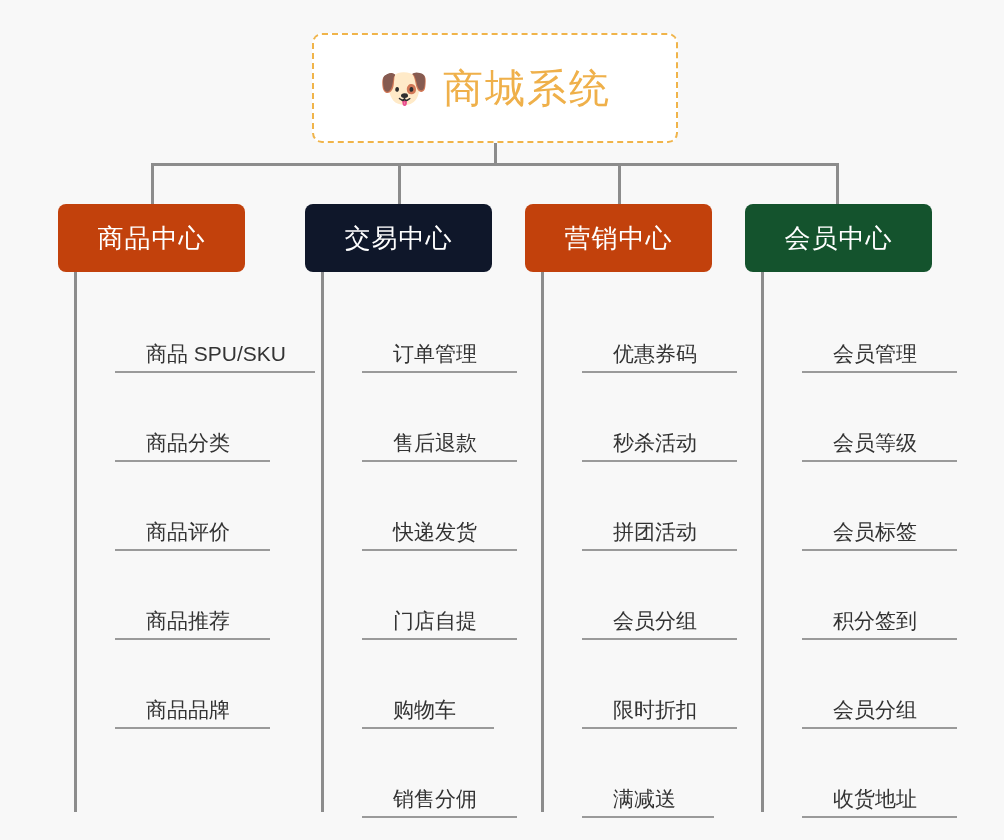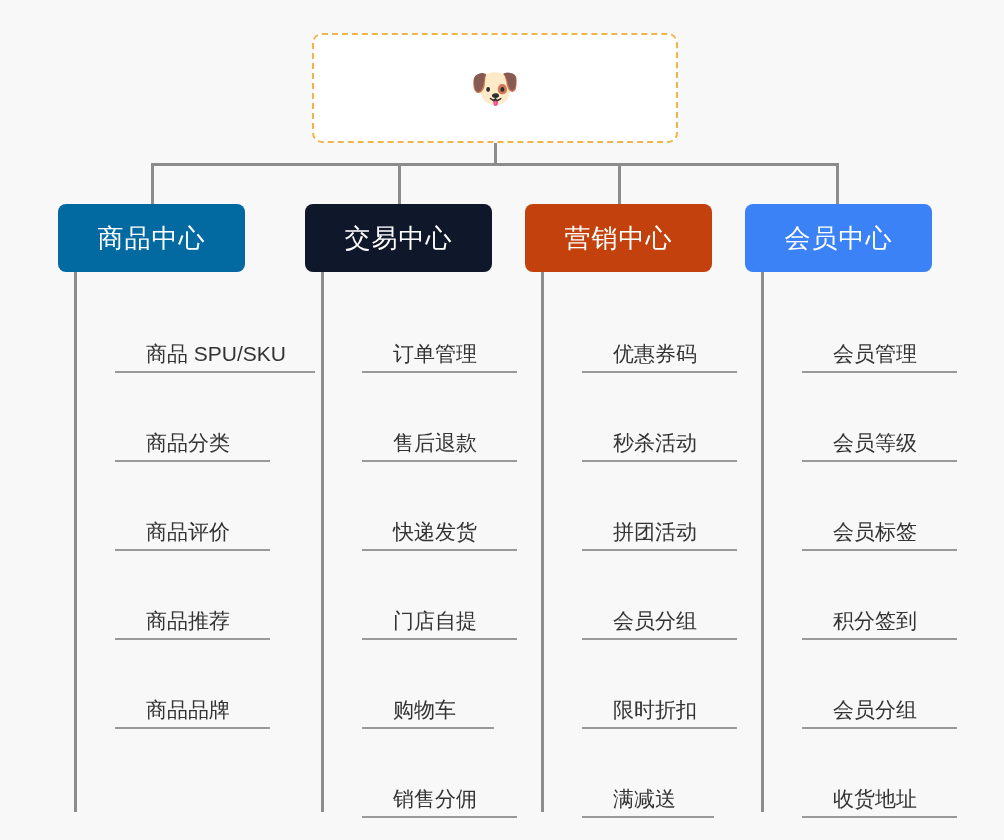--- a/index.html
+++ b/index.html
@@ -118,31 +118,32 @@
     background: #9a9a9a;
   }
 </style>
 </head>
 <body style="background: rgb(248, 248, 248);">
 
 <div id="mindmap">
 
   <div class="root-card">
     <span class="root-emoji">🐶</span>
+    <span class="root-title">商城系统</span>
   </div>
 
   <div class="conn conn-v" style="left: 494px; top: 143px; height: 22px; background: rgb(140, 140, 140);"></div>
   <div class="conn conn-h" style="left: 151px; top: 163px; width: 688px; background: rgb(140, 140, 140);"></div>
   <div class="conn conn-v" style="left: 151px; top: 163px; height: 42px; background: rgb(140, 140, 140);"></div>
   <div class="conn conn-v" style="left: 398px; top: 163px; height: 42px; background: rgb(140, 140, 140);"></div>
   <div class="conn conn-v" style="left: 618px; top: 163px; height: 42px; background: rgb(140, 140, 140);"></div>
   <div class="conn conn-v" style="left: 836px; top: 163px; height: 42px; background: rgb(140, 140, 140);"></div>
 
   <div class="branch branch-col-0">
-    <div class="branch-head" style-color="#4a8cf0" style="background: #0369a1;">
+    <div class="branch-head" style-color="#4a8cf0" style="background: #c2410c;">
       <span>商品中心</span>
     </div>
     <div class="branch-trunk" style="height: 540px;"></div>
     <ul class="children">
         <li class="child">
           <span class="child-label">商品 SPU/SKU</span>
           <span class="child-rule" style="width: 200px; background: rgb(154, 154, 154);"></span>
         </li>
         <li class="child">
           <span class="child-label">商品分类</span>
@@ -223,21 +224,21 @@
           <span class="child-rule" style="width: 155px; background: rgb(154, 154, 154);"></span>
         </li>
         <li class="child">
           <span class="child-label">满减送</span>
           <span class="child-rule" style="width: 132px; background: rgb(154, 154, 154);"></span>
         </li>
       </ul>
   </div>
 
   <div class="branch branch-col-3">
-    <div class="branch-head" style="background: #3b82f6; text-align: right;">
+    <div class="branch-head" style="background: #14532d; text-align: right;">
       <span>会员中心</span>
     </div>
     <div class="branch-trunk" style="height: 540px;"></div>
     <ul class="children">
         <li class="child">
           <span class="child-label">会员管理</span>
           <span class="child-rule" style="width: 155px; background: rgb(154, 154, 154);"></span>
         </li>
         <li class="child">
           <span class="child-label">会员等级</span>

